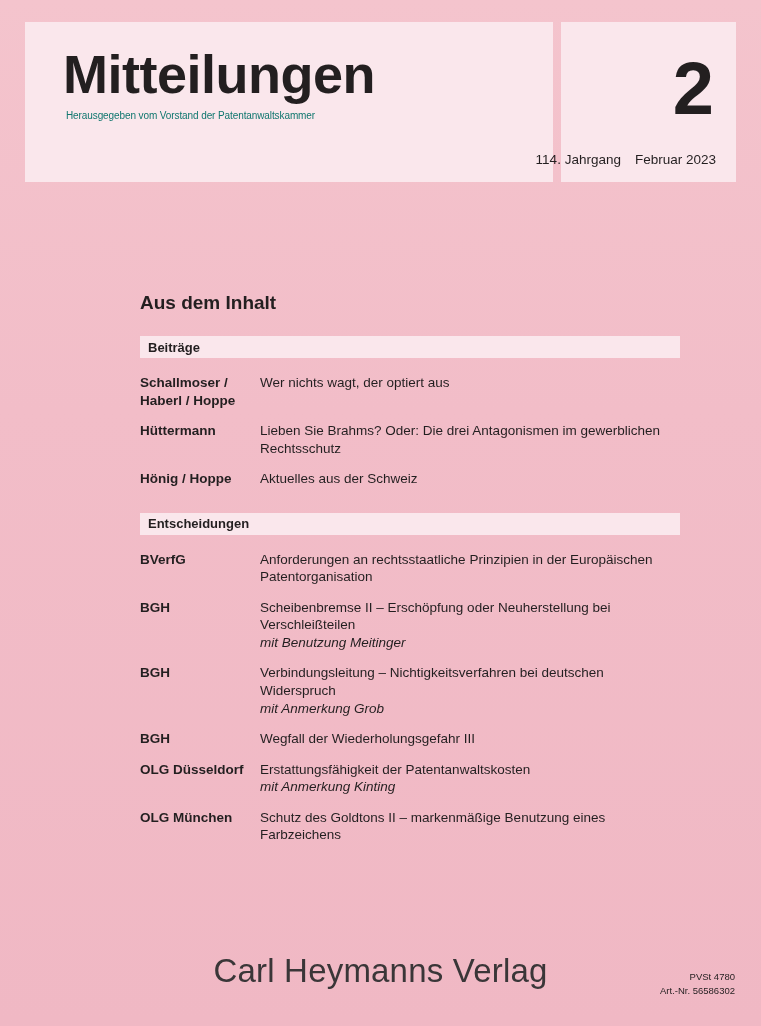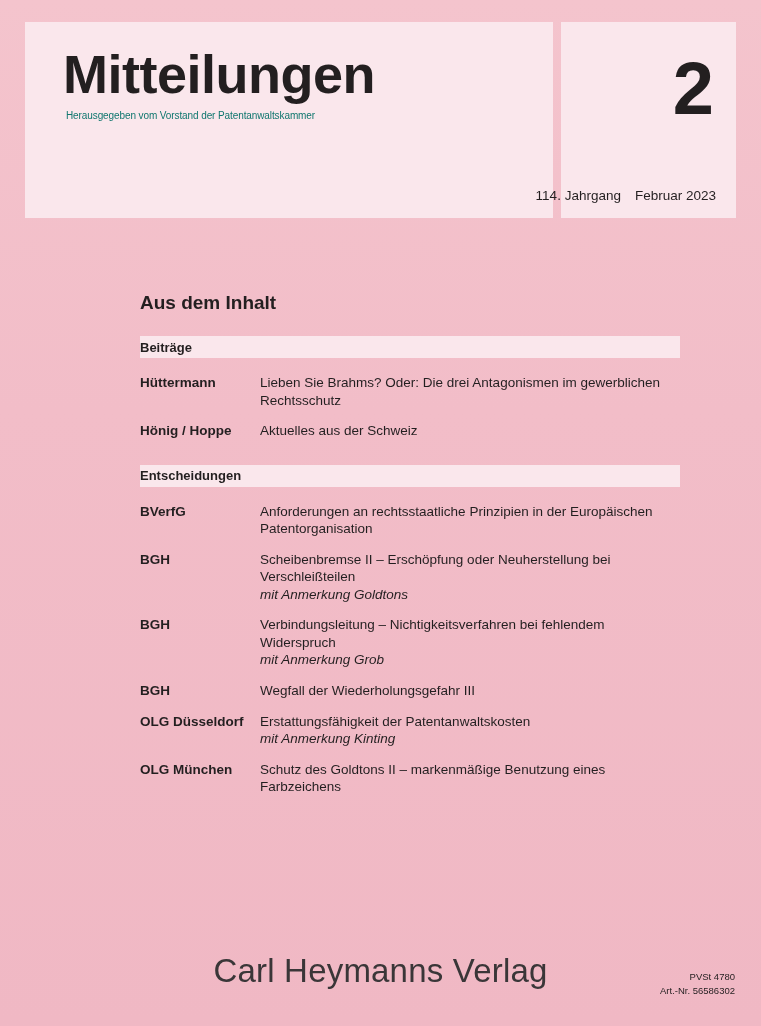--- a/index.html
+++ b/index.html
@@ -19,21 +19,21 @@
     inset: 0;
     background: linear-gradient(180deg, #f4c4cd 0%, #f2bdc8 40%, #f0b8c4 100%);
   }
 
   
   .masthead {
     position: absolute;
     left: 25px;
     top: 22px;
     right: 25px;
-    height: 196px;
+    height: 160px;
     display: flex;
     align-items: stretch;
   }
   .masthead-main {
     flex: 1 1 auto;
     background: #fae7ec;
     padding: 24px 0 0 38px;
     box-sizing: border-box;
   }
   .masthead-side {
@@ -96,21 +96,21 @@
     font-size: 19px;
     font-weight: bold;
     color: #231f20;
     margin: 0 0 22px 0;
   }
   .section-bar {
     background: #fae7ec;
     height: 22px;
     display: flex;
     align-items: center;
-    padding-left: 0;
+    padding-left: 8px;
     box-sizing: border-box;
     margin-bottom: 16px;
     width: 540px;
   }
   .section-bar span {
     font-size: 13px;
     font-weight: bold;
     color: #231f20;
   }
   .entry {
@@ -178,20 +178,24 @@
   </div>
 
   <div class="contents">
     <div class="contents-heading">Aus dem Inhalt</div>
 
     <div class="section-bar">
       <span>Beiträge</span>
     </div>
 
     <div class="entry">
+      <div class="entry-author">Schallmoser / Haberl / Hoppe</div>
+      <div class="entry-title">Wer nichts wagt, der optiert aus</div>
+    </div>
+    <div class="entry">
       <div class="entry-author">Hüttermann</div>
       <div class="entry-title">Lieben Sie Brahms? Oder: Die drei Antagonismen im gewerblichen Rechtsschutz</div>
     </div>
     <div class="entry">
       <div class="entry-author">Hönig / Hoppe</div>
       <div class="entry-title">Aktuelles aus der Schweiz</div>
     </div>
 
     <div class="section-gap"></div>
 
@@ -202,27 +206,27 @@
     <div class="entry">
       <div class="entry-author">BVerfG</div>
       <div class="entry-title">
         <span>Anforderungen an rechtsstaatliche Prinzipien in der Europäischen Patentorganisation</span>
       </div>
     </div>
     <div class="entry">
       <div class="entry-author">BGH</div>
       <div class="entry-title">
         <span>Scheibenbremse II – Erschöpfung oder Neuherstellung bei Verschleißteilen</span>
-        <span class="entry-note">mit Anmerkung Goldtons</span>
+        <span class="entry-note">mit Benutzung Meitinger</span>
       </div>
     </div>
     <div class="entry">
       <div class="entry-author">BGH</div>
       <div class="entry-title">
-        <span>Verbindungsleitung – Nichtigkeitsverfahren bei fehlendem Widerspruch</span>
+        <span>Verbindungsleitung – Nichtigkeitsverfahren bei deutschen Widerspruch</span>
         <span class="entry-note">mit Anmerkung Grob</span>
       </div>
     </div>
     <div class="entry">
       <div class="entry-author">BGH</div>
       <div class="entry-title">Wegfall der Wiederholungsgefahr III</div>
     </div>
     <div class="entry">
       <div class="entry-author">OLG Düsseldorf</div>
       <div class="entry-title">

